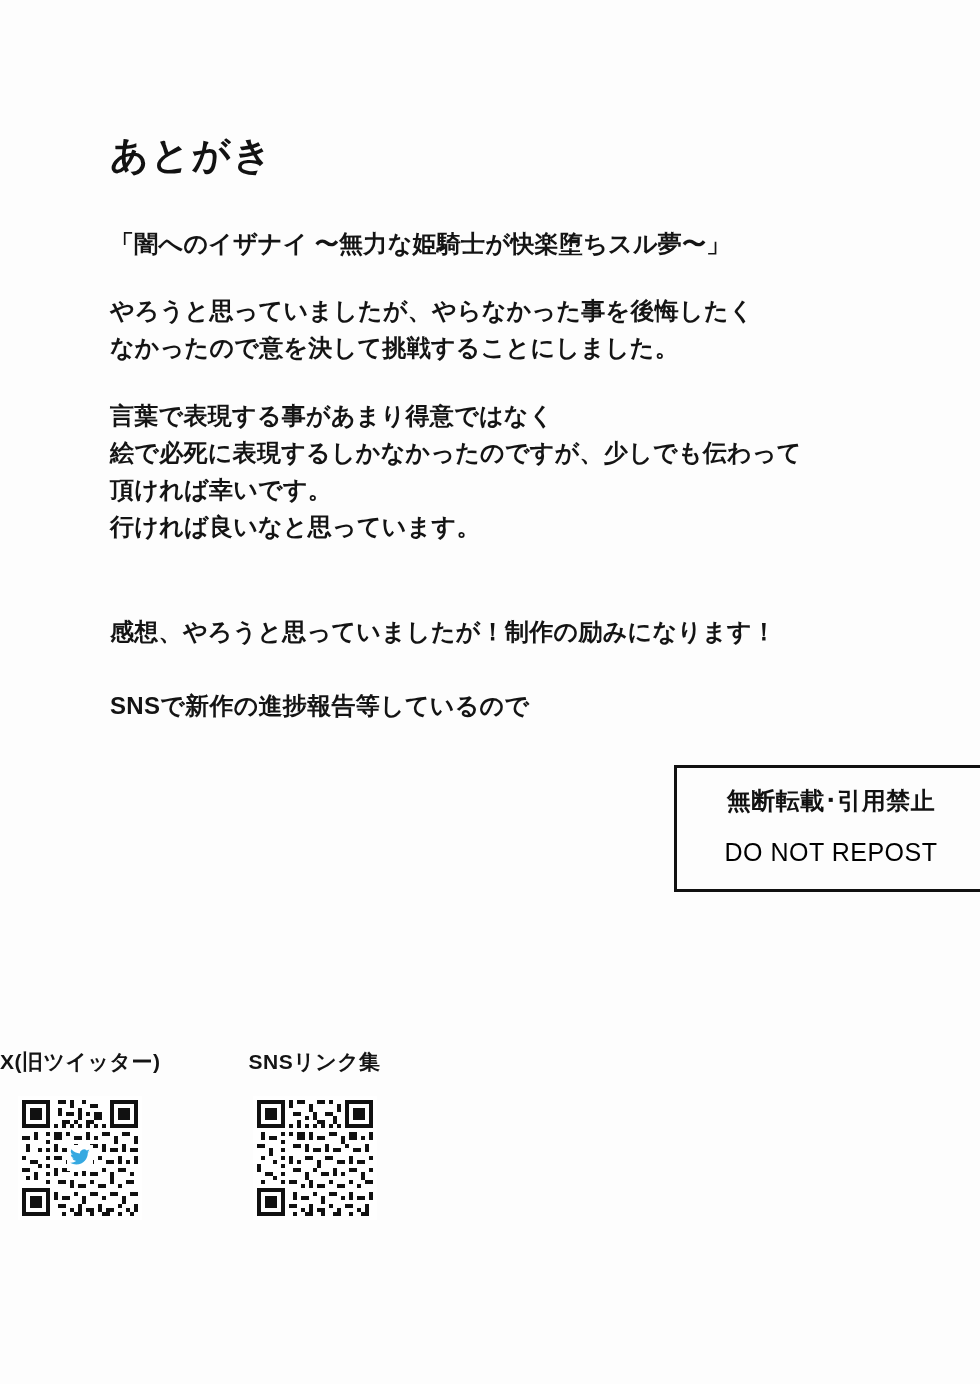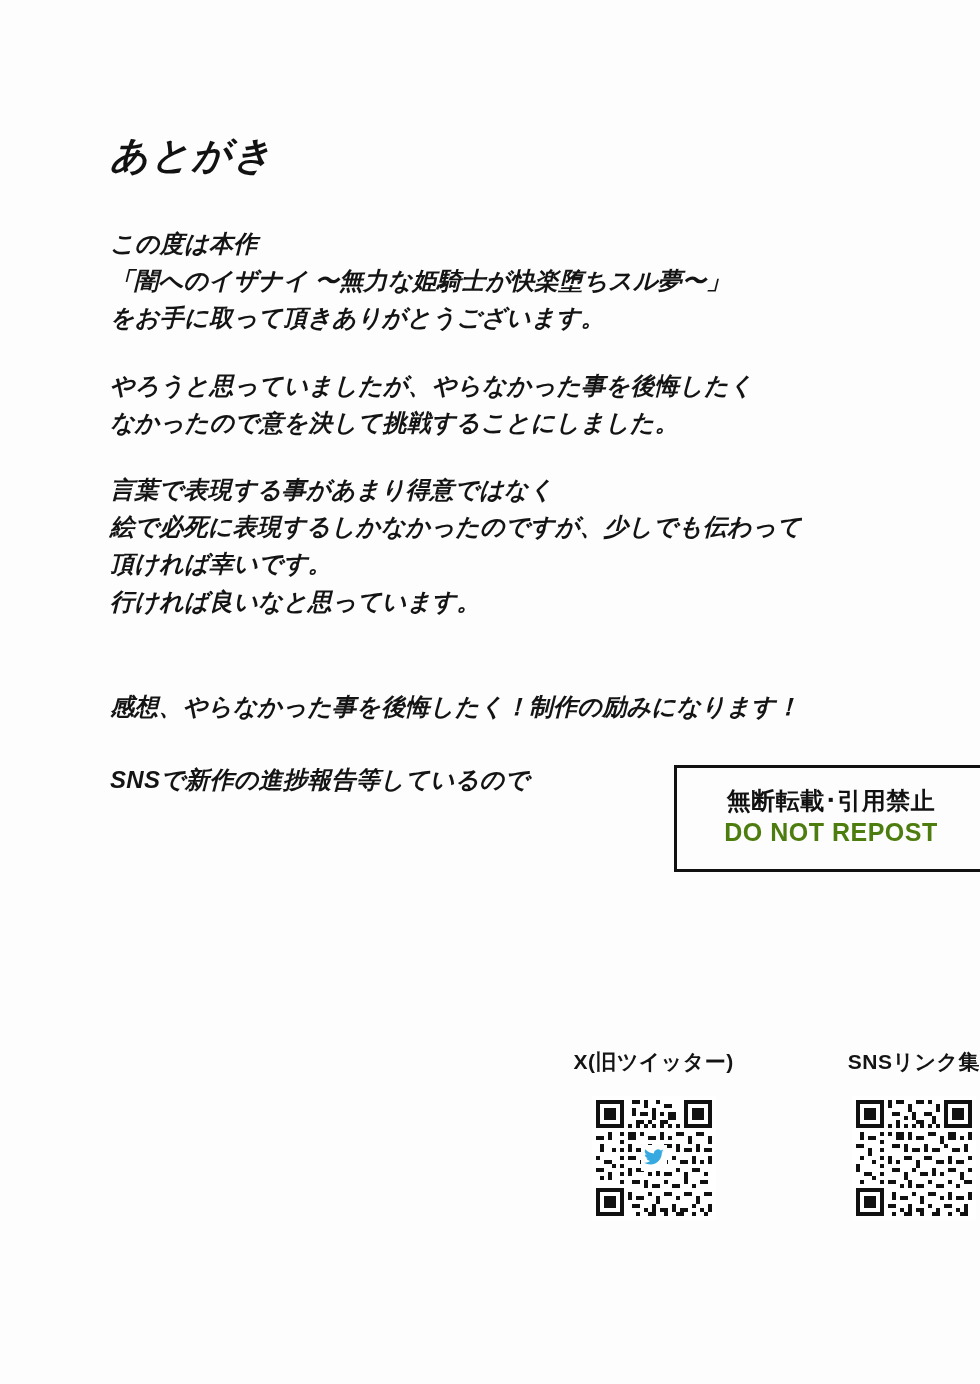--- a/index.html
+++ b/index.html
@@ -20,21 +20,20 @@
     position: absolute;
     inset: 0;
     background: #fdfdfd;
   }
 
   .content {
     position: absolute;
     left: 110px;
     top: 130px;
     width: 760px;
-    font-style: italic;
   }
 
   .heading {
     font-size: 38px;
     font-weight: 700;
     letter-spacing: 2px;
     margin: 0 0 44px 0;
     color: #121212;
   }
 
@@ -79,35 +78,35 @@
   .notice-jp {
     font-size: 24px;
     font-weight: 700;
     letter-spacing: 0.5px;
     line-height: 1.25;
     color: #111111;
   }
 
   .notice-en {
     font-size: 25px;
-    font-weight: 700;
+    font-weight: 400;
     letter-spacing: 0.5px;
     line-height: 1.3;
-    margin-top: 0;
-    color: #4d7c0f;
+    margin-top: 20px;
+    color: #000000;
   }
 
   .qr-row {
     position: absolute;
     left: 0;
     top: 1048px;
     width: 980px;
     display: flex;
-    justify-content: flex-end;
-    gap: 114px;
+    justify-content: flex-start;
+    gap: 88px;
   }
 
   .qr-block {
     display: flex;
     flex-direction: column;
     align-items: center;
   }
 
   .qr-label {
     font-size: 21px;
@@ -146,39 +145,37 @@
 </head>
 <body>
 
 <div class="page">
 
   <div class="content">
 
     <h1 class="heading">あとがき</h1>
 
     <div class="para">
-      <span class="line">この度は本作</span>
       <span class="line">「闇へのイザナイ 〜無力な姫騎士が快楽堕ちスル夢〜」</span>
-      <span class="line">をお手に取って頂きありがとうございます。</span>
     </div>
 
     <div class="para">
       <span class="line">やろうと思っていましたが、やらなかった事を後悔したく</span>
       <span class="line">なかったので意を決して挑戦することにしました。</span>
     </div>
 
     <div class="para gap-big">
       <span class="line">言葉で表現する事があまり得意ではなく</span>
       <span class="line">絵で必死に表現するしかなかったのですが、少しでも伝わって</span>
       <span class="line">頂ければ幸いです。</span>
       <span class="line">行ければ良いなと思っています。</span>
     </div>
 
     <div class="para single">
-      <span class="line">感想、やらなかった事を後悔したく！制作の励みになります！</span>
+      <span class="line">感想、やろうと思っていましたが！制作の励みになります！</span>
     </div>
 
     <div class="para">
       <span class="line">SNSで新作の進捗報告等しているので</span>
     </div>
 
   </div>
 
   <div class="notice-wrap">
     <div class="notice-box">

